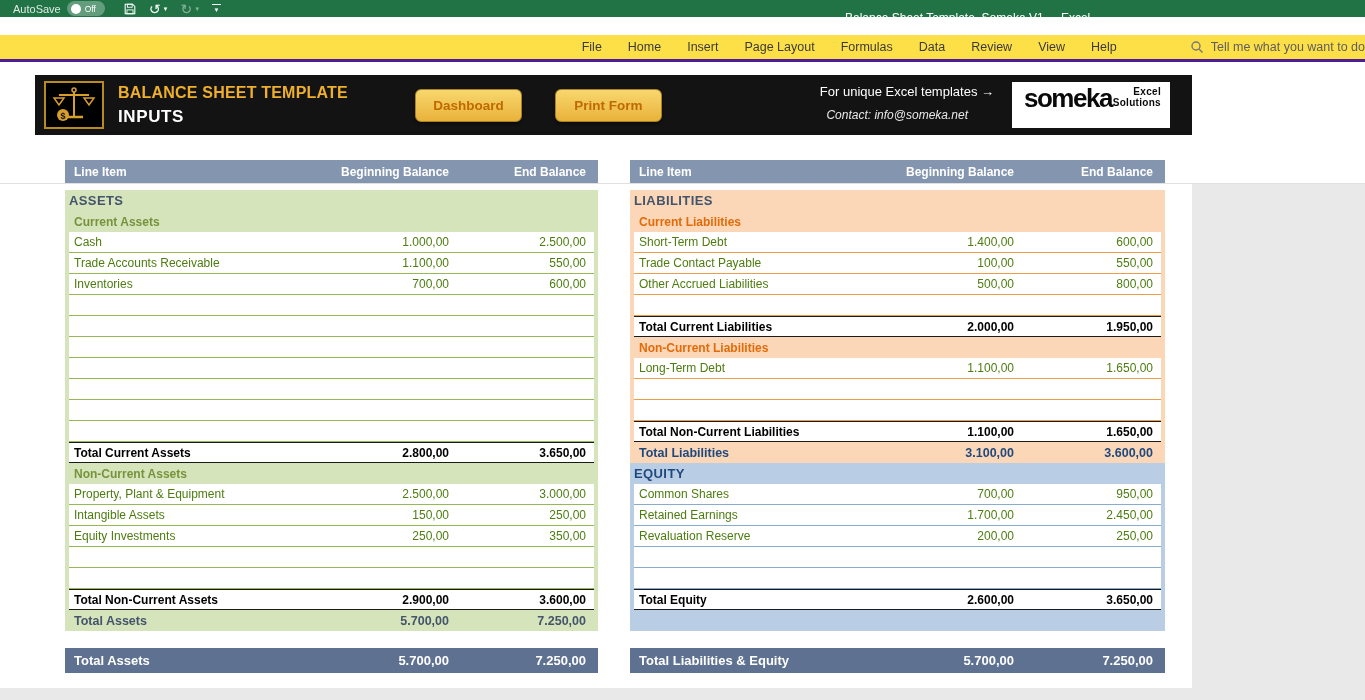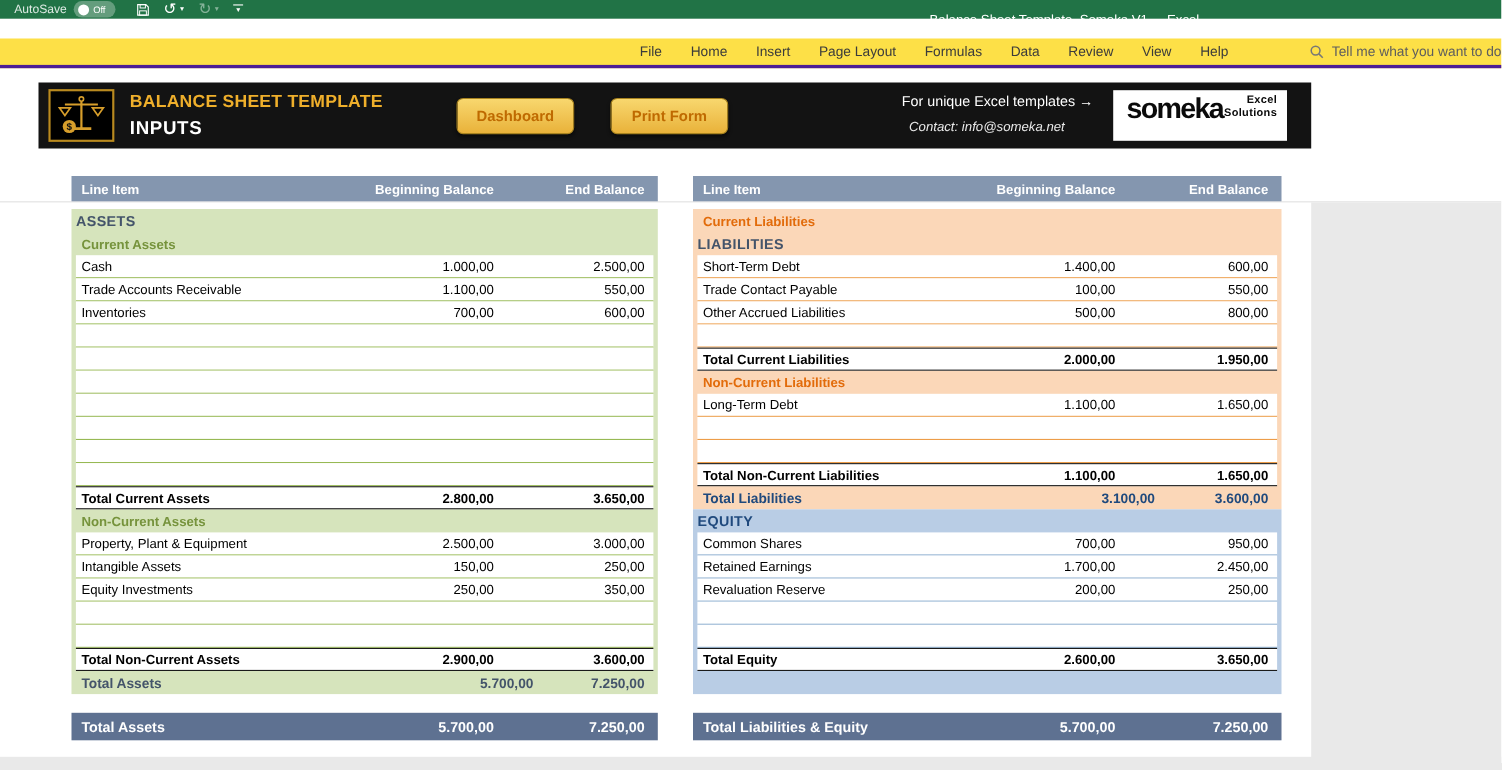--- a/index.html
+++ b/index.html
@@ -68,31 +68,31 @@
   .row { display:flex; height:21px; padding:0 4px; font-size:12px; }
   .rin { flex:1; display:flex; align-items:center; height:100%; }
   .c0 { width:228px; padding-left:5px; overflow:hidden; white-space:nowrap; }
   .c1 { width:160px; text-align:right; padding-right:8px; }
   .c2 { flex:1; text-align:right; padding-right:8px; }
   .ct { flex:1; font-weight:bold; font-size:13px; letter-spacing:.4px; }
 
   .block.green  { background:var(--green_bg,#D6E4BC); }
   .block.orange { background:var(--orange_bg,#FBD7B8); }
   .block.blue   { background:var(--blue_bg,#B9CDE5); }
-  .row.data .rin, .row.empty .rin { background:#fff; color:#000000; }
+  .row.data .rin, .row.empty .rin { background:#fff; color:#4d7c0f; }
   .block.green  .row.data .rin, .block.green  .row.empty .rin { border-bottom:1px solid var(--green_border,#97B954); }
   .block.orange .row.data .rin, .block.orange .row.empty .rin { border-bottom:1px solid var(--orange_border,#ED9D49); }
   .block.blue   .row.data .rin, .block.blue   .row.empty .rin { border-bottom:1px solid var(--blue_border,#88ABCE); }
   .row.total .rin { background:#fff; border-top:1.5px solid #1a1a1a; border-bottom:1.5px solid #1a1a1a; font-weight:bold; color:#000; }
   .row.label .rin { font-weight:bold; }
   .block.green  .row.label .rin { color:var(--green_label,#76933C); }
   .block.orange .row.label .rin { color:var(--orange_label,#E26B0A); }
   .row.title .ct { color:var(--slate_text,#44546A); }
   .block.blue .row.title .ct { color:var(--navy_text,#1F497D); }
-  .row.subtotal .rin { font-weight:bold; font-size:12.5px; color:var(--slate_text,#44546A);gap:36px; }
+  .row.subtotal .rin { font-weight:bold; font-size:12.5px; color:var(--slate_text,#44546A); }
   .block.orange .row.subtotal .rin { color:var(--navy_text,#1F497D); }
 </style>
 </head>
 <body>
 
 <div class="titlebar">
   <div class="autosave">
     <span>AutoSave</span>
     <span class="pill">
       <span class="knob"></span>
@@ -334,30 +334,30 @@
       <div class="c2">7.250,00</div>
     </div>
   </div>
 <div class="sheet-table" id="liabilities-table">
     <div class="thead">
       <div class="c0">Line Item</div>
       <div class="c1">Beginning Balance</div>
       <div class="c2">End Balance</div>
     </div>
     <div class="block orange">
+      <div class="row title">
+        <div class="rin">
+          <div class="ct">LIABILITIES</div>
+        </div>
+      </div>
       <div class="row label">
         <div class="rin">
           <div class="c0">Current Liabilities</div>
           <div class="c1"></div>
           <div class="c2"></div>
-        </div>
-      </div>
-      <div class="row title">
-        <div class="rin">
-          <div class="ct">LIABILITIES</div>
         </div>
       </div>
       <div class="row data">
         <div class="rin">
           <div class="c0">Short-Term Debt</div>
           <div class="c1">1.400,00</div>
           <div class="c2">600,00</div>
         </div>
       </div>
       <div class="row data">

